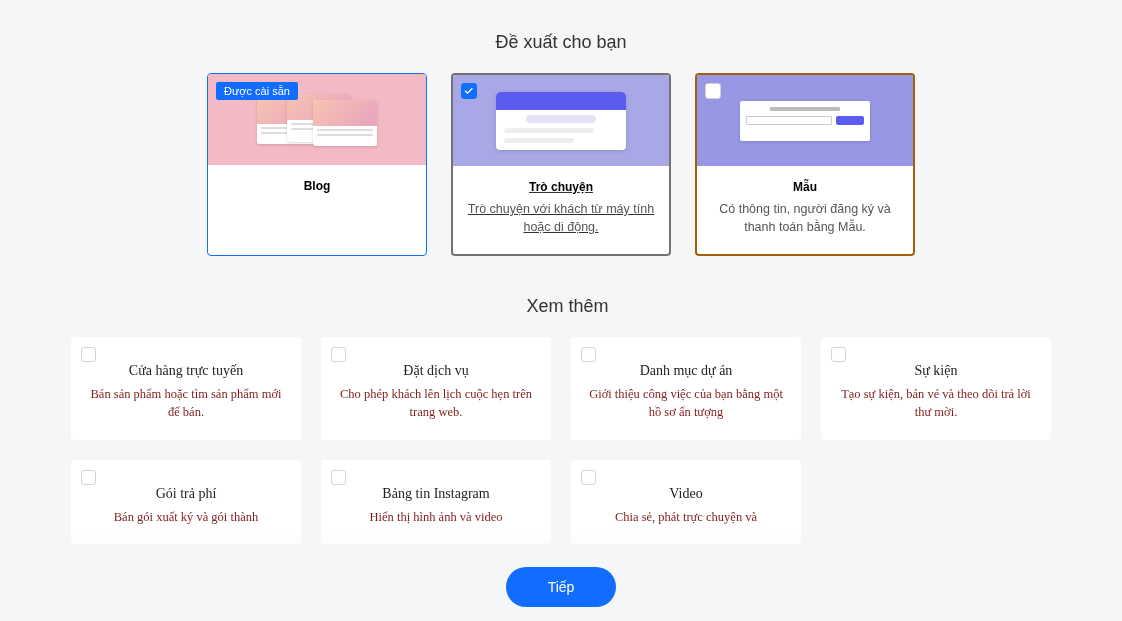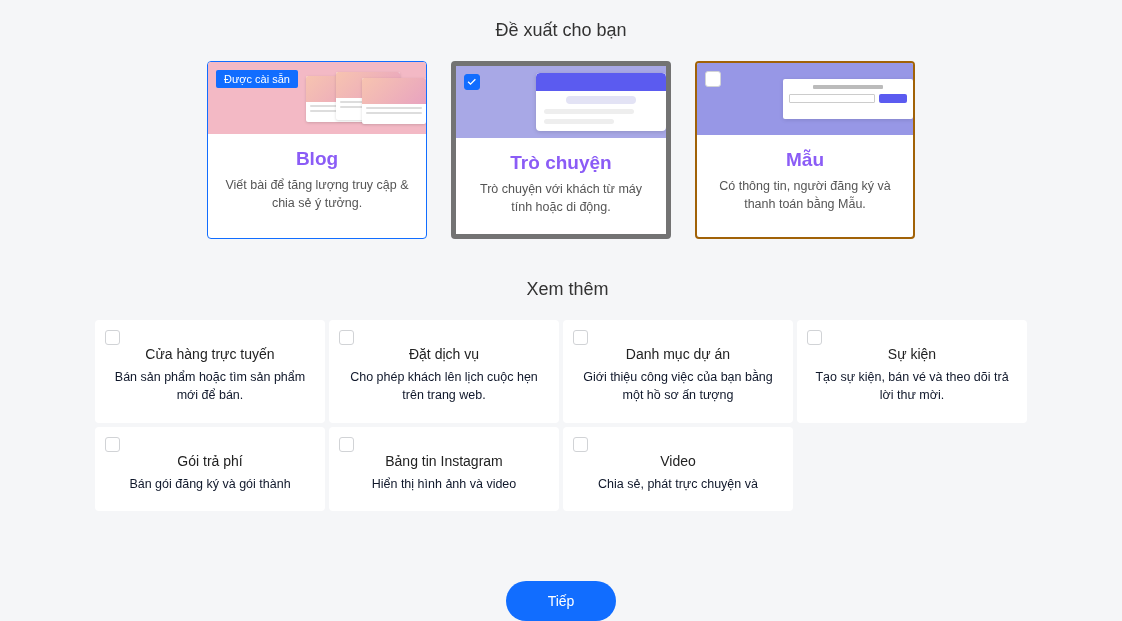--- a/index.html
+++ b/index.html
@@ -26,27 +26,27 @@
 }
 .rec-card {
   width: 220px;
   background: #fff;
   border: 2px solid #a16207;
   border-radius: 4px;
   overflow: hidden;
   position: relative;
   cursor: pointer;
 }
-.rec-card.selected { border: 5px solid #737373; }
+.rec-card.selected { border: 2px solid #737373; text-decoration: underline; }
 .rec-card.installed { border: 1px solid #116dff; }
 .rec-thumb {
-  height: 72px;
+  height: 91px;
   display: flex;
   align-items: center;
-  justify-content: flex-end;
+  justify-content: center;
   position: relative;
 }
 .thumb-blog { background: #f3b9c5; }
 .thumb-chat { background: #a8a8e6; }
 .thumb-form { background: #9797e6; }
 .installed-badge {
   position: absolute;
   top: 8px;
   left: 8px;
   background: #116dff;
@@ -67,21 +67,21 @@
   border-radius: 3px;
   z-index: 2;
 }
 .rec-check.checked {
   background: #116dff;
   border-color: #116dff;
 }
 .rec-check.checked svg { display: block; }
 .rec-check svg { display: none; width: 14px; height: 14px; color: #fff; }
 .rec-body { padding: 14px 12px 18px; text-align: center; }
-.rec-title-txt { font-size: 19px; font-weight: 600; color: #8b5cf6; margin-bottom: 6px; }
+.rec-title-txt { font-size: 12px; font-weight: 600; color: #000000; margin-bottom: 6px; }
 .rec-desc { font-size: 12.5px; color: #555; line-height: 1.45; }
 .blog-stack { position: relative; width: 120px; height: 56px; }
 .blog-stack .c1 { position:absolute; width:64px; height:46px; left:0; top:6px; background:#fff; border-radius:2px; box-shadow:0 1px 3px rgba(0,0,0,.15); }
 .blog-stack .c2 { position:absolute; width:64px; height:48px; left:30px; top:2px; background:#fff; border-radius:2px; box-shadow:0 1px 3px rgba(0,0,0,.15); }
 .blog-stack .c3 { position:absolute; width:64px; height:46px; left:56px; top:8px; background:#fff; border-radius:2px; box-shadow:0 1px 3px rgba(0,0,0,.15); }
 .blog-stack .img { height:26px; background:linear-gradient(135deg,#f7c4b0,#e8a3c0); border-radius:2px 2px 0 0; }
 .blog-stack .ln { height:2px; background:#ddd; margin:3px 4px 0; border-radius:1px; }
 .chat-mock { width: 130px; height: 58px; background:#fff; border-radius:4px; box-shadow:0 1px 4px rgba(0,0,0,.15); overflow:hidden; }
 .chat-mock .hdr { height:18px; background:#5b5bf0; border-radius:4px 4px 0 0; }
 .chat-mock .bub { width:70px; height:8px; background:#e3e3f5; border-radius:6px; margin:5px auto 0; }
@@ -89,68 +89,70 @@
 .form-mock { width:130px; height:40px; background:#fff; border-radius:2px; box-shadow:0 1px 4px rgba(0,0,0,.12); padding:6px; }
 .form-mock .tt { height:4px; width:70px; background:#bbb; margin:0 auto 5px; border-radius:1px; }
 .form-mock .row { display:flex; gap:4px; align-items:center; }
 .form-mock .inp { flex:1; height:9px; background:#fff; border:1px solid #ccc; border-radius:1px; }
 .form-mock .btn { width:28px; height:9px; background:#5b5bf0; border-radius:2px; }
 
 .more-title { margin-top: 40px; margin-left: 13px; }
 .more-grid {
   display: grid;
   grid-template-columns: repeat(4, 230px);
-  gap: 4px;
+  gap: 20px;
   justify-content: center;
   margin-top: 20px;
+  font-family: Liberation Serif, serif;
 }
 .more-card {
   background: #fff;
   border-radius: 4px;
   padding: 16px 14px 18px;
   position: relative;
   text-align: center;
   cursor: pointer;
 }
 .more-check {
   position: absolute;
   top: 10px;
   left: 10px;
   width: 15px;
   height: 15px;
   background: #fff;
   border: 1px solid #d1d3d6;
   border-radius: 3px;
 }
 .more-title-txt { font-size: 14px; font-weight: 500; color: #222; margin-top: 10px; margin-bottom: 6px; }
-.more-desc { font-size: 12.5px; color: #0f172a; line-height: 1.45; }
+.more-desc { font-size: 12.5px; color: #7f1d1d; line-height: 1.45; }
 
 .fade-overlay {
   position: absolute;
   left: 0; right: 0; bottom: 0;
   height: 90px;
   background: linear-gradient(to bottom, rgba(245,246,248,0), rgba(245,246,248,1) 55%);
   display: flex;
   align-items: flex-end;
   justify-content: center;
+  padding-bottom: 14px;
   pointer-events: none;
 }
 .next-btn {
   background: #116dff;
   color: #fff;
   border: none;
   border-radius: 24px;
   padding: 12px 42px;
   font-size: 14px;
   cursor: pointer;
   pointer-events: auto;
 }
 .scroll-area {
   height: 621px;
-  padding-top: 20px;
+  padding-top: 32px;
 }
 </style>
 </head>
 <body>
 
 <div class="scroll-area">
 
   <div class="section-title">Đề xuất cho bạn</div>
 
   <div class="rec-row">
@@ -171,21 +173,20 @@
             </div>
           <div class="c3">
               <div class="img"></div>
               <div class="ln"></div>
               <div class="ln"></div>
             </div>
         </div>
       </div>
       <div class="rec-body">
         <div class="rec-title-txt">Blog</div>
-        <div class="rec-desc">Viết bài để tăng lượng truy cập &amp; chia sẻ ý tưởng.</div>
       </div>
     </div>
 
     <div class="rec-card selected">
       <div class="rec-thumb thumb-chat">
         <div class="rec-check checked">
           <svg viewBox="0 0 16 16">
               <path fill="currentColor" d="M6.3 11.5 3 8.2l1.1-1.1 2.2 2.2 5-5L12.4 5.4z"></path>
             </svg>
         </div>
@@ -242,21 +243,21 @@
       <div class="more-desc">Giới thiệu công việc của bạn bằng một hồ sơ ấn tượng</div>
     </div>
     <div class="more-card">
       <div class="more-check"></div>
       <div class="more-title-txt">Sự kiện</div>
       <div class="more-desc">Tạo sự kiện, bán vé và theo dõi trả lời thư mời.</div>
     </div>
     <div class="more-card">
       <div class="more-check"></div>
       <div class="more-title-txt">Gói trả phí</div>
-      <div class="more-desc">Bán gói đăng ký và gói thành</div>
+      <div class="more-desc">Bán gói xuất ký và gói thành</div>
     </div>
     <div class="more-card">
       <div class="more-check"></div>
       <div class="more-title-txt">Bảng tin Instagram</div>
       <div class="more-desc">Hiển thị hình ảnh và video</div>
     </div>
     <div class="more-card">
       <div class="more-check"></div>
       <div class="more-title-txt">Video</div>
       <div class="more-desc">Chia sẻ, phát trực chuyện và</div>

